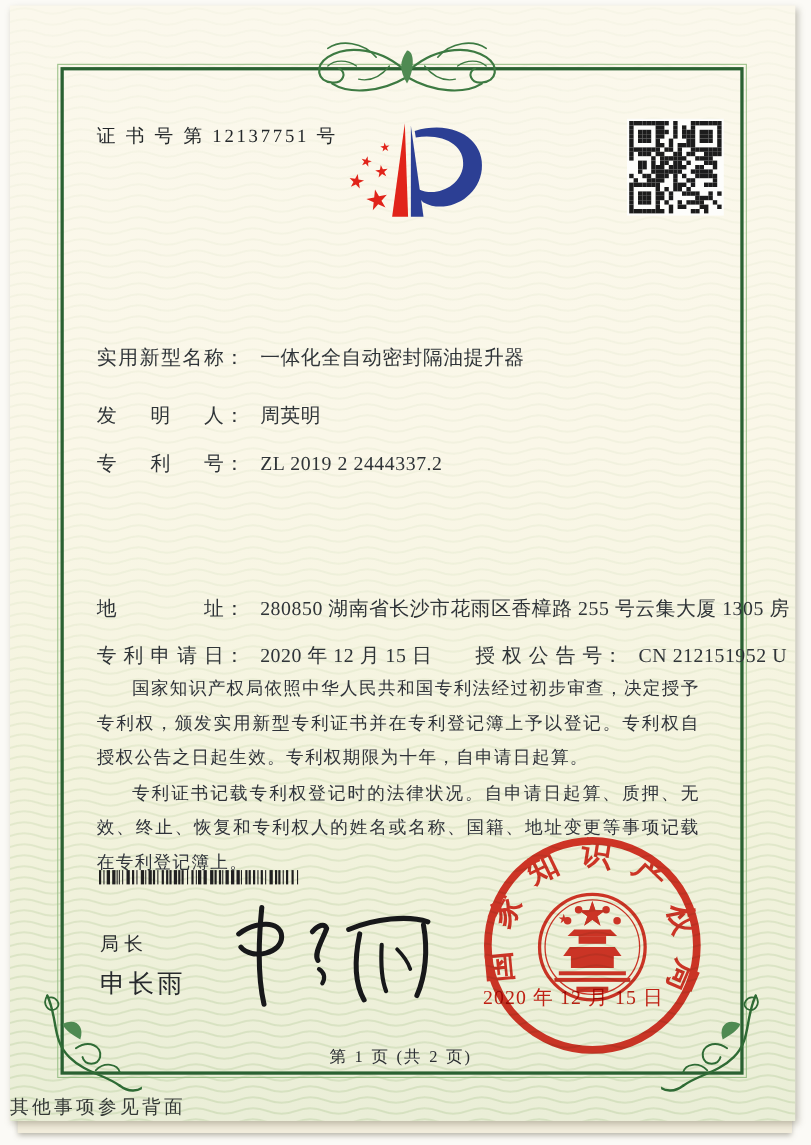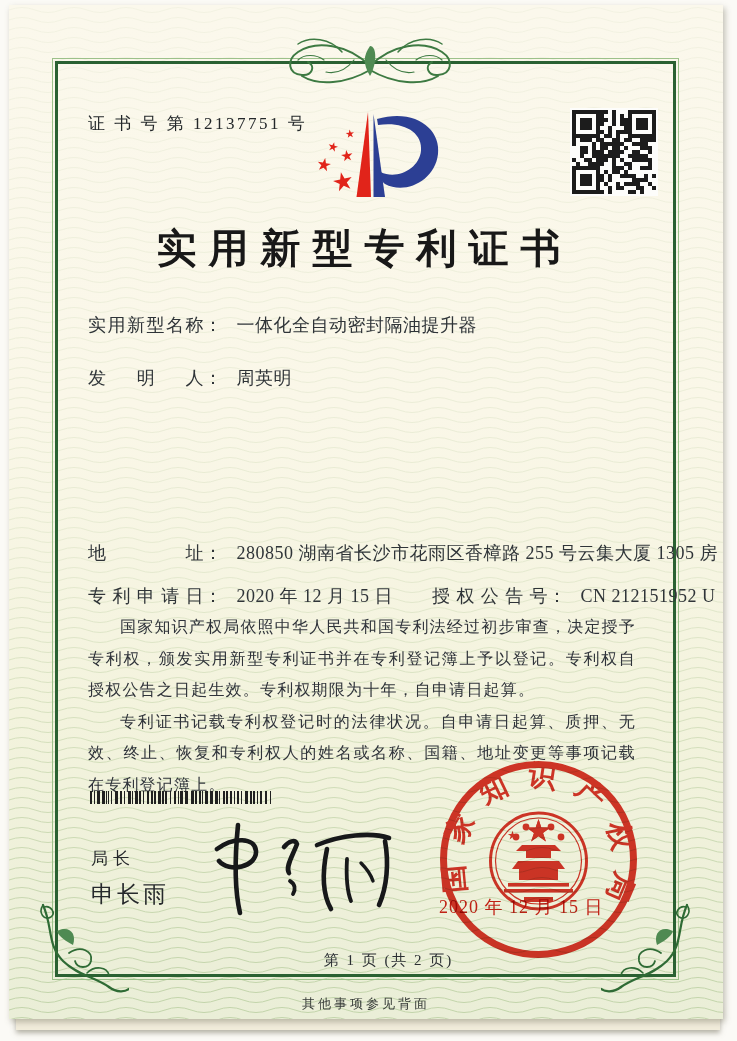--- a/index.html
+++ b/index.html
@@ -44,23 +44,23 @@
   .signer-title{position:absolute;left:82px;top:842px;z-index:2;font-size:17px;
     letter-spacing:5px;color:#26292c;}
   .signer-name{position:absolute;left:82px;top:874px;z-index:2;font-size:23px;
     letter-spacing:3px;color:#26292c;}
   .signature{position:absolute;left:180px;top:810px;z-index:2;}
   .seal{position:absolute;left:427px;top:752px;width:205px;height:205px;z-index:3;
     mix-blend-mode:multiply;opacity:.93;}
   .seal-date{position:absolute;left:430px;top:890px;z-index:4;font-size:18px;
     color:#cf2418;letter-spacing:1px;mix-blend-mode:multiply;white-space:nowrap;}
   .pagefoot{position:absolute;left:43px;top:946px;width:625px;z-index:2;text-align:center;
-    font-size:15px;letter-spacing:2px;color:#2b2f33;padding-left:24px;}
-  .backnote{position:absolute;left:0;top:990px;width:714px;z-index:2;text-align:center;
-    font-size:13px;letter-spacing:3px;color:#343936;}
+    font-size:15px;letter-spacing:2px;color:#2b2f33;}
+  .backnote{position:absolute;left:0;top:990px;width:714px;z-index:2;text-align:left;
+    font-size:17px;letter-spacing:3px;color:#343936;}
 </style>
 </head>
 <body>
 
 <div class="stage">
   <div class="page-under"></div>
 
   <div class="paper">
 
     <svg class="guilloche" width="714" height="1014">
@@ -577,27 +577,29 @@
           <i class="d"></i>
           <i class="d"></i>
           <i></i>
           <i class="d"></i>
           <i></i>
           <i></i>
           <i></i>
         </div>
     </div>
 
-    <h1 class="title">实用新型专利证书</h1>
 
     <div class="row" style="top:308px">
       <span class="lab">实用新型名称</span><span class="sep">：</span><span class="val">一体化全自动密封隔油提升器</span>
     </div>
     <div class="row" style="top:361px">
       <span class="lab">发明人</span><span class="sep">：</span><span class="val">周英明</span>
+    </div>
+    <div class="row" style="top:404px">
+      <span class="lab">专利号</span><span class="sep">：</span><span class="val">ZL 2019 2 2444337.2</span>
     </div>
     <div class="row" style="top:536px">
       <span class="lab">地址</span><span class="sep">：</span><span class="val">280850 湖南省长沙市花雨区香樟路 255 号云集大厦 1305 房</span>
     </div>
     <div class="row" style="top:579px">
       <span class="lab">专利申请日</span><span class="sep">：</span><span class="val">2020 年 12 月 15 日</span>
       <span class="lab lab2">授权公告号</span><span class="sep">：</span><span class="val">CN 212151952 U</span>
     </div>
 
     <div class="paras">

